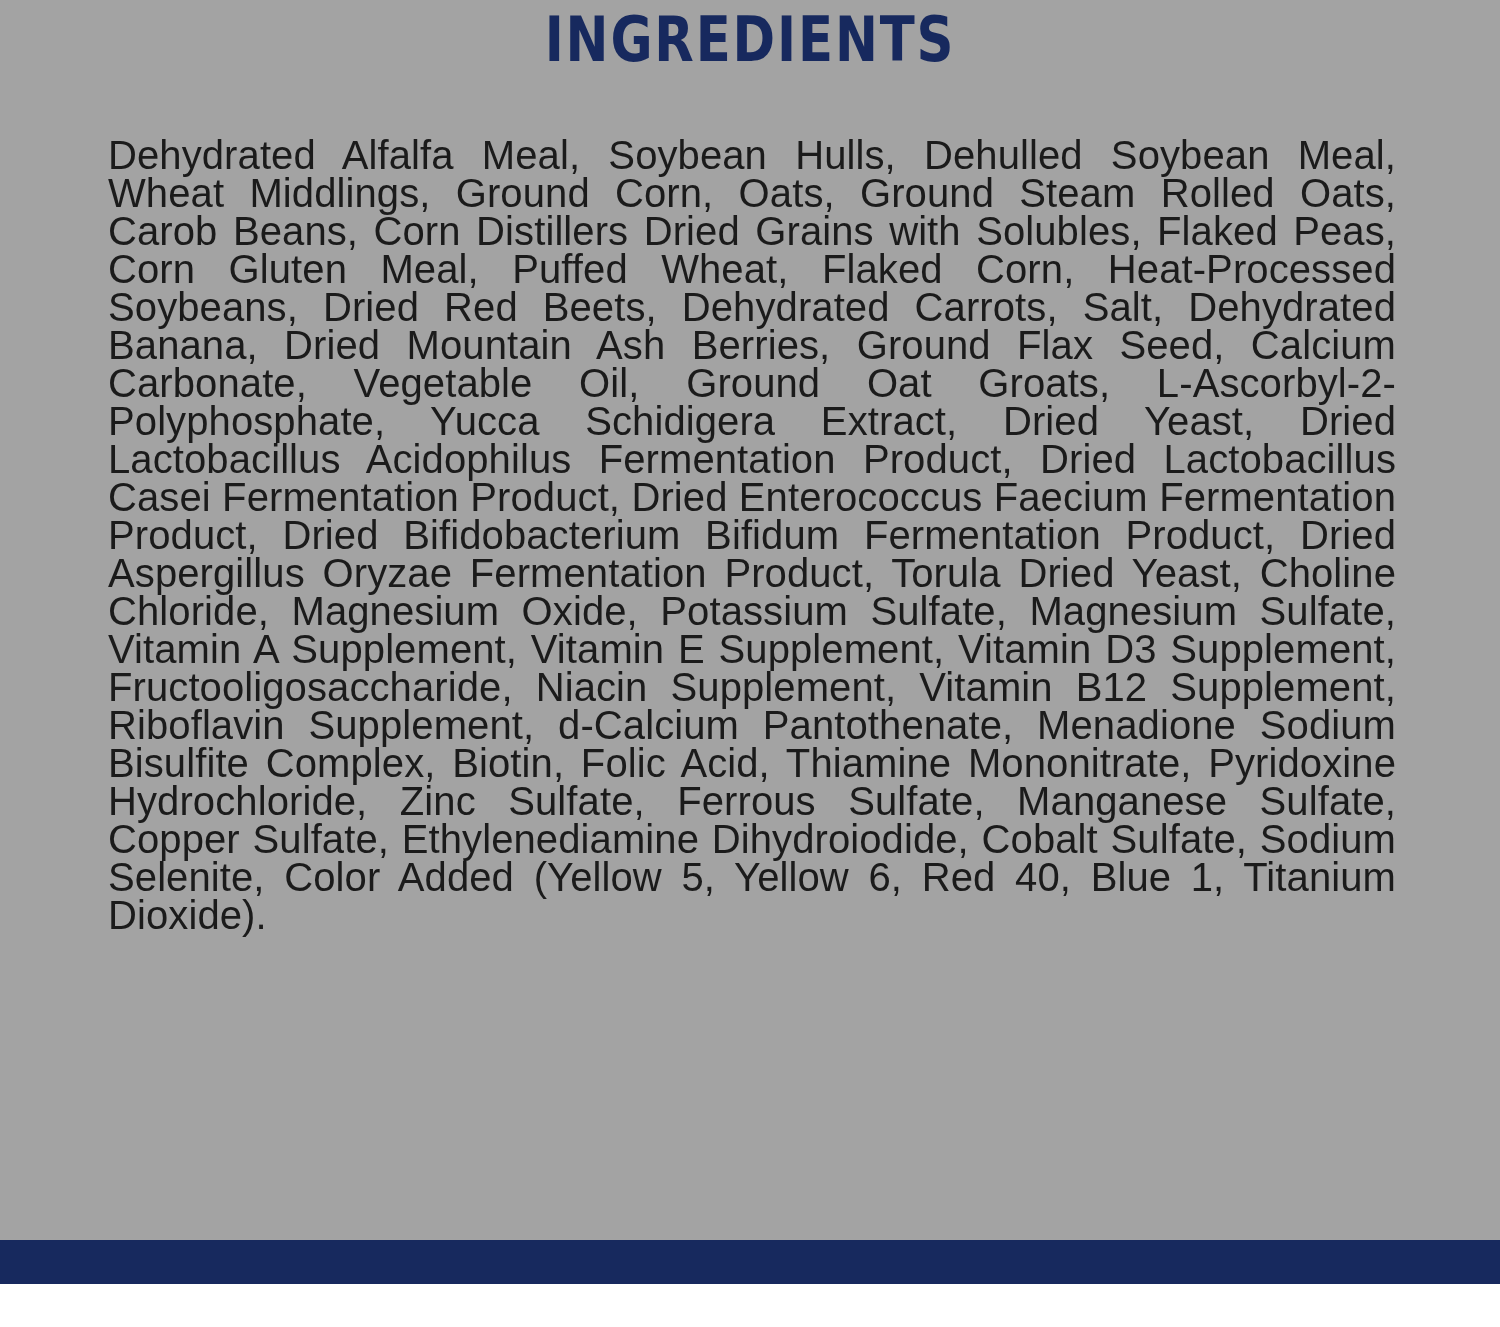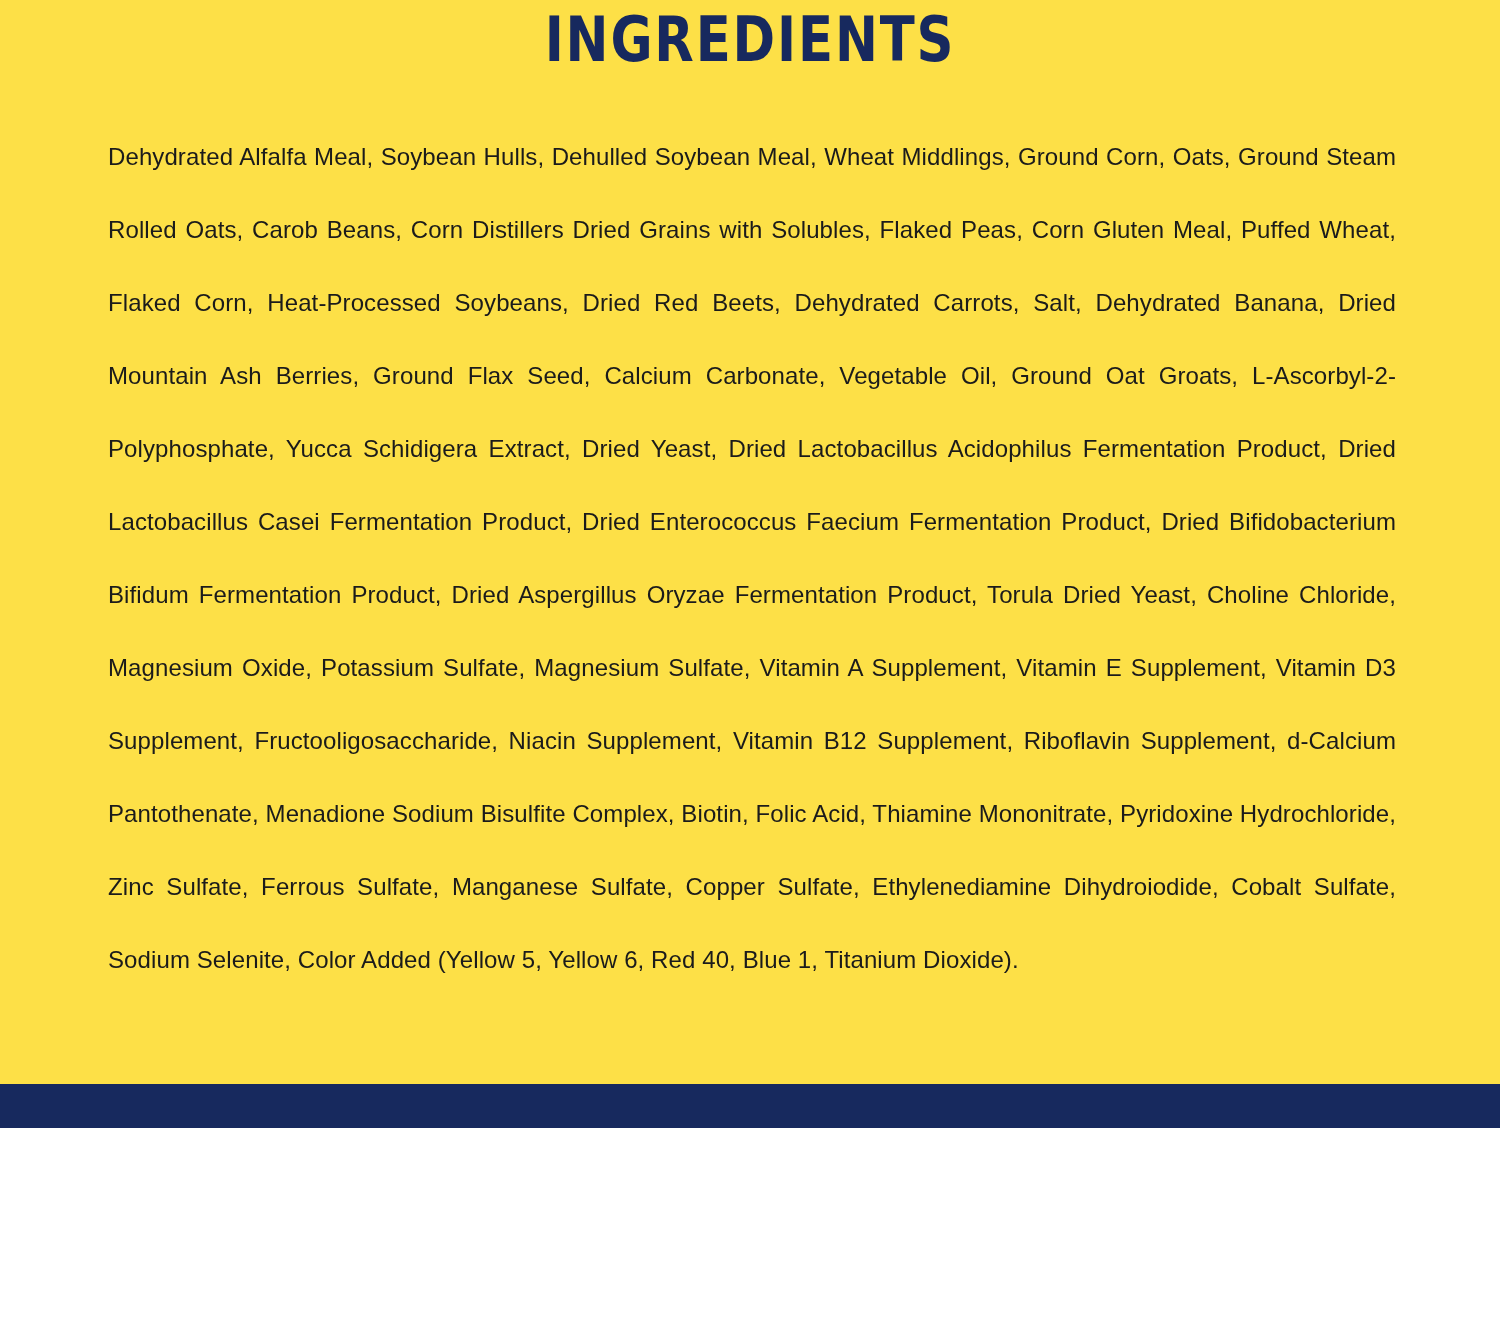--- a/index.html
+++ b/index.html
@@ -10,44 +10,44 @@
     width: 1500px;
     height: 1327px;
     background: #ffffff;
     font-family: "Liberation Sans", sans-serif;
     position: relative;
     overflow: hidden;
   }
   .page {
     position: relative;
     width: 1500px;
-    height: 1128px;
-    background: #fde047;
+    height: 1284px;
+    background: #a3a3a3;
     box-sizing: border-box;
   }
   .heading {
     text-align: center;
     color: #17295e;
     font-family: "DejaVu Sans", sans-serif;
     font-weight: bold;
     font-size: 62px;
     letter-spacing: 2px;
     padding-top: 6px;
     line-height: 1.1;
     font-stretch: condensed;
     transform: scaleX(0.92);
   }
   .body-wrap {
     padding: 22px 104px 0 108px;
   }
   .ingredients-text {
     color: #1b1b1b;
     font-family: "Liberation Sans", sans-serif;
-    font-size: 24px;
-    line-height: 73px;
+    font-size: 40px;
+    line-height: 38px;
     text-align: justify;
     text-justify: inter-word;
     letter-spacing: 0.1px;
   }
   .footer-bar {
     position: absolute;
     left: 0;
     bottom: 0;
     width: 1500px;
     height: 44px;

